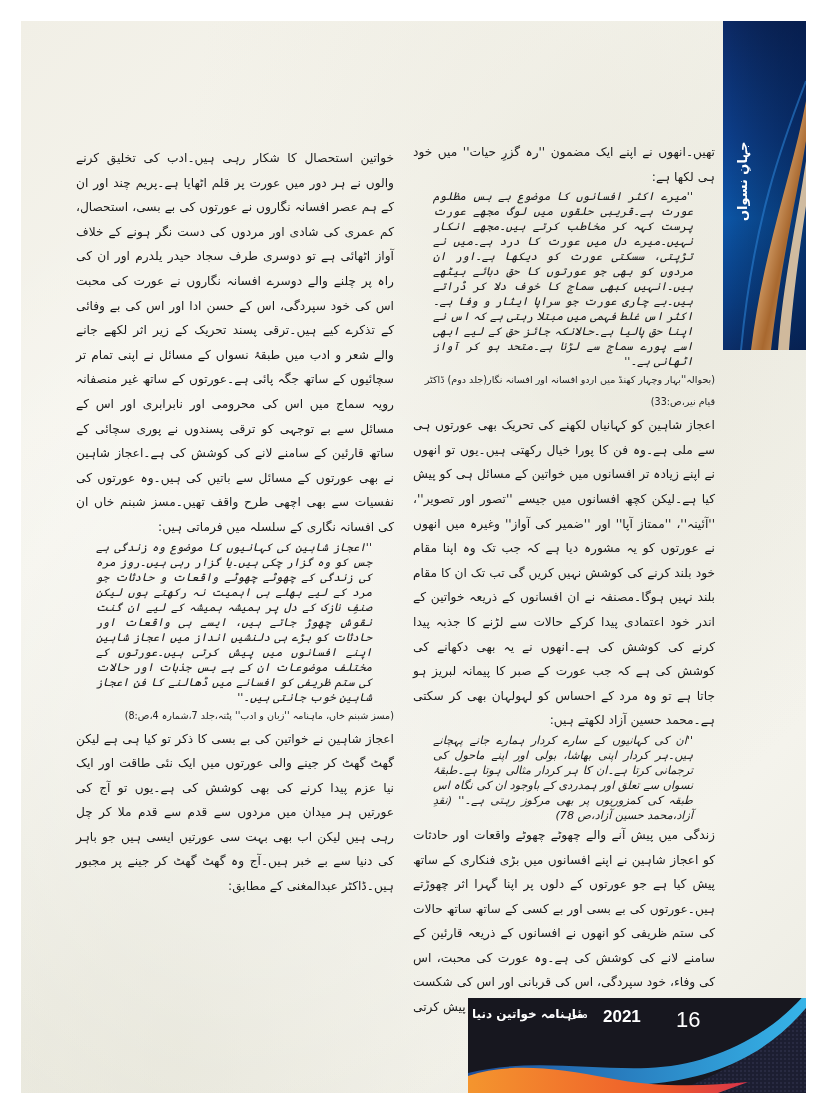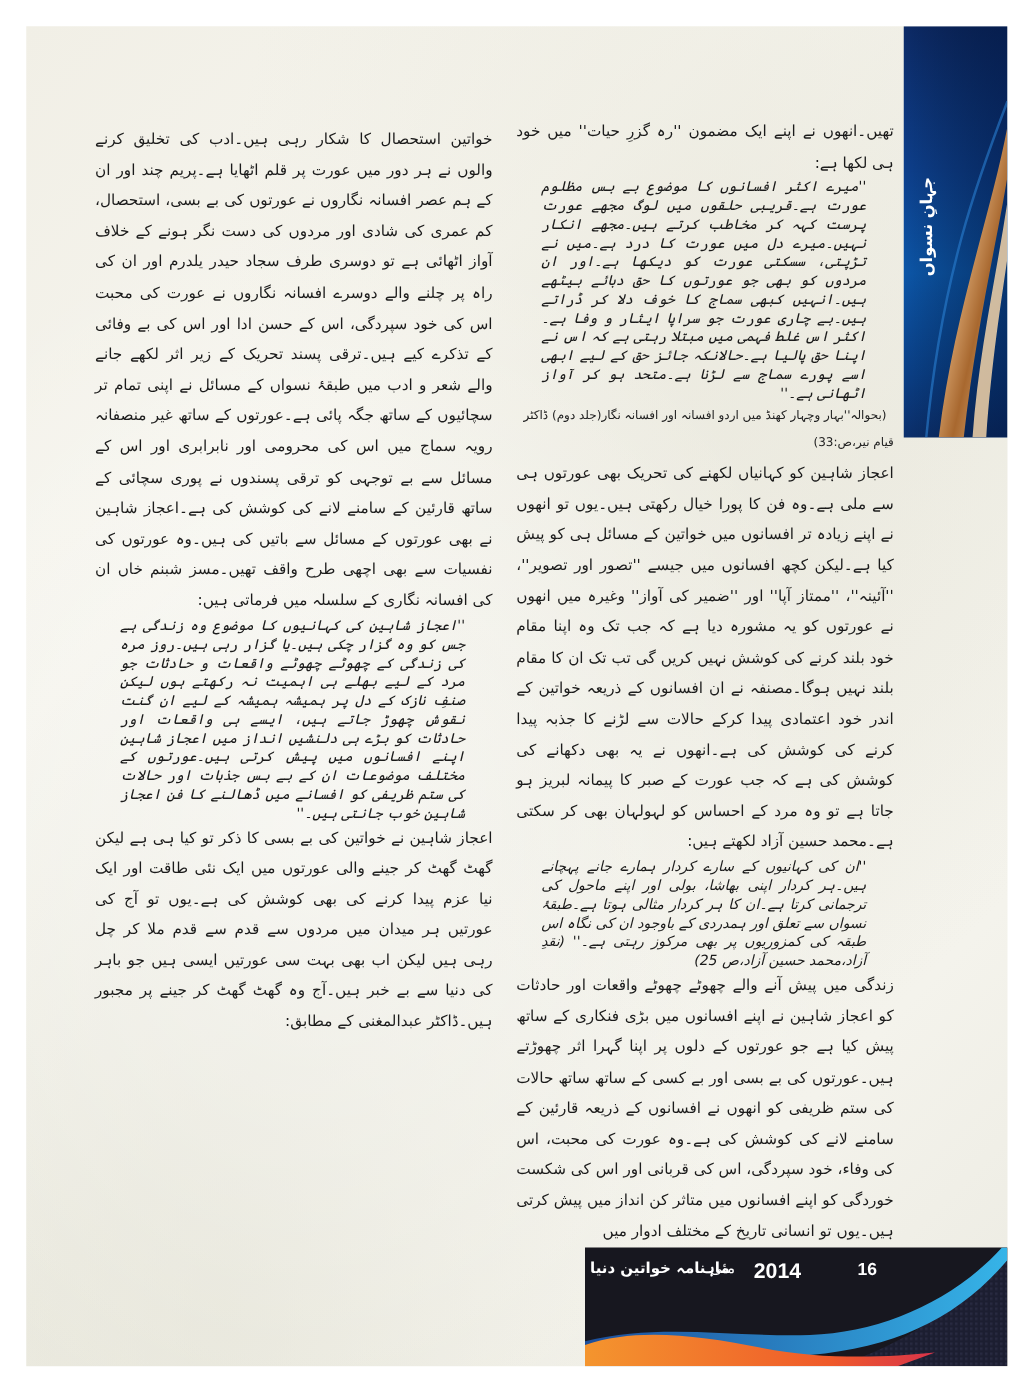--- a/index.html
+++ b/index.html
@@ -31,38 +31,38 @@
     position: absolute; left: 6px; top: 120px; width: 26px; height: 80px;
     color: #ffffff; font-size: 13px; font-weight: bold;
     writing-mode: vertical-rl; transform: rotate(180deg);
     display: flex; align-items: center; justify-content: center;
     direction: rtl; white-space: nowrap;
   }
   
   .col {
     position: absolute; direction: rtl; text-align: justify;
     color: #1b1b1b; font-family: "DejaVu Sans", sans-serif;
-    font-size: 12.2px; line-height: 24.6px;
+    font-size: 12.2px; line-height: 24.6px; margin-top: 47px;
   }
   .col-right { left: 392px; top: 72px; width: 302px; }
   .col-left { left: 55px; top: 78px; width: 318px; }
   .col p { margin: 0; text-align-last: right; }
   .quote { padding: 0 22px 0 20px; font-size: 11.2px; line-height: 15px; font-style: italic; }
-  .ref { font-size: 9.6px; line-height: 22px; text-align: center; color: #222; }
+  .ref { font-size: 9.6px; line-height: 22px; text-align: right; color: #222; }
   
   .footer {
     position: absolute; left: 447px; top: 977px; width: 338px; height: 95px;
     background: #17171f; overflow: hidden;
   }
   .footer svg { position: absolute; left: 0; top: 0; }
   .footer-row {
     position: absolute; left: 0; top: 5px; width: 338px; height: 30px;
     direction: ltr; color: #ffffff;
   }
-  .footer-page { position: absolute; left: 218px; top: 4px; font-family: "Liberation Sans", sans-serif; font-weight: bold; font-size: 14px; }
+  .footer-page { position: absolute; left: 208px; top: 4px; font-family: "Liberation Sans", sans-serif; font-weight: normal; font-size: 22px; }
   .footer-year { position: absolute; left: 135px; top: 4px; font-family: "Liberation Sans", sans-serif; font-weight: bold; font-size: 17px; }
   .footer-month { position: absolute; left: 88px; top: 4px; font-size: 12px; direction: rtl; margin-left: 12px; }
   .footer-mag { position: absolute; left: 4px; top: 4px; font-size: 12px; direction: rtl; white-space: nowrap; font-weight: bold; }
 </style>
 </head>
 <body>
 
 <div class="page">
 
   <div class="sidebar">
@@ -85,27 +85,28 @@
       <path d="M83 60 C 60 120, 30 200, 18 329" stroke="#2a7fd0" stroke-width="2" fill="none" opacity="0.6"></path>
     </svg>
     <div class="sidebar-title">جہانِ نسواں</div>
   </div>
 
   <div class="col col-right">
     <p>تھیں۔انھوں نے اپنے ایک مضمون ''رہ گزرِ حیات'' میں خود ہی لکھا ہے:</p>
     <p class="quote">''میرے اکثر افسانوں کا موضوع بے بس مظلوم عورت ہے۔قریبی حلقوں میں لوگ مجھے عورت پرست کہہ کر مخاطب کرتے ہیں۔مجھے انکار نہیں۔میرے دل میں عورت کا درد ہے۔میں نے تڑپتی، سسکتی عورت کو دیکھا ہے۔اور ان مردوں کو بھی جو عورتوں کا حق دبائے بیٹھے ہیں۔انہیں کبھی سماج کا خوف دلا کر ڈراتے ہیں۔بے چاری عورت جو سراپا ایثار و وفا ہے۔اکثر اس غلط فہمی میں مبتلا رہتی ہے کہ اس نے اپنا حق پالیا ہے۔حالانکہ جائز حق کے لیے ابھی اسے پورے سماج سے لڑنا ہے۔متحد ہو کر آواز اٹھانی ہے۔''</p>
     <p class="ref">(بحوالہ''بہار وچہار کھنڈ میں اردو افسانہ اور افسانہ نگار(جلد دوم) ڈاکٹر قیام نیر،ص:33)</p>
     <p>اعجاز شاہین کو کہانیاں لکھنے کی تحریک بھی عورتوں ہی سے ملی ہے۔وہ فن کا پورا خیال رکھتی ہیں۔یوں تو انھوں نے اپنے زیادہ تر افسانوں میں خواتین کے مسائل ہی کو پیش کیا ہے۔لیکن کچھ افسانوں میں جیسے ''تصور اور تصویر''، ''آئینہ''، ''ممتاز آپا'' اور ''ضمیر کی آواز'' وغیرہ میں انھوں نے عورتوں کو یہ مشورہ دیا ہے کہ جب تک وہ اپنا مقام خود بلند کرنے کی کوشش نہیں کریں گی تب تک ان کا مقام بلند نہیں ہوگا۔مصنفہ نے ان افسانوں کے ذریعہ خواتین کے اندر خود اعتمادی پیدا کرکے حالات سے لڑنے کا جذبہ پیدا کرنے کی کوشش کی ہے۔انھوں نے یہ بھی دکھانے کی کوشش کی ہے کہ جب عورت کے صبر کا پیمانہ لبریز ہو جاتا ہے تو وہ مرد کے احساس کو لہولہان بھی کر سکتی ہے۔محمد حسین آزاد لکھتے ہیں:</p>
-    <p class="quote">''ان کی کہانیوں کے سارے کردار ہمارے جانے پہچانے ہیں۔ہر کردار اپنی بھاشا، بولی اور اپنے ماحول کی ترجمانی کرتا ہے۔ان کا ہر کردار مثالی ہوتا ہے۔طبقۂ نسواں سے تعلق اور ہمدردی کے باوجود ان کی نگاہ اس طبقہ کی کمزوریوں پر بھی مرکوز رہتی ہے۔'' (نقدِ آزاد،محمد حسین آزاد،ص 25)</p>
+    <p class="quote">''ان کی کہانیوں کے سارے کردار ہمارے جانے پہچانے ہیں۔ہر کردار اپنی بھاشا، بولی اور اپنے ماحول کی ترجمانی کرتا ہے۔ان کا ہر کردار مثالی ہوتا ہے۔طبقۂ نسواں سے تعلق اور ہمدردی کے باوجود ان کی نگاہ اس طبقہ کی کمزوریوں پر بھی مرکوز رہتی ہے۔'' (نقدِ آزاد،محمد حسین آزاد،ص 78)</p>
     <p>زندگی میں پیش آنے والے چھوٹے چھوٹے واقعات اور حادثات کو اعجاز شاہین نے اپنے افسانوں میں بڑی فنکاری کے ساتھ پیش کیا ہے جو عورتوں کے دلوں پر اپنا گہرا اثر چھوڑتے ہیں۔عورتوں کی بے بسی اور بے کسی کے ساتھ ساتھ حالات کی ستم ظریفی کو انھوں نے افسانوں کے ذریعہ قارئین کے سامنے لانے کی کوشش کی ہے۔وہ عورت کی محبت، اس کی وفاء، خود سپردگی، اس کی قربانی اور اس کی شکست خوردگی کو اپنے افسانوں میں متاثر کن انداز میں پیش کرتی ہیں۔یوں تو انسانی تاریخ کے مختلف ادوار میں</p>
   </div>
 
   <div class="col col-left">
     <p>خواتین استحصال کا شکار رہی ہیں۔ادب کی تخلیق کرنے والوں نے ہر دور میں عورت پر قلم اٹھایا ہے۔پریم چند اور ان کے ہم عصر افسانہ نگاروں نے عورتوں کی بے بسی، استحصال، کم عمری کی شادی اور مردوں کی دست نگر ہونے کے خلاف آواز اٹھائی ہے تو دوسری طرف سجاد حیدر یلدرم اور ان کی راہ پر چلنے والے دوسرے افسانہ نگاروں نے عورت کی محبت اس کی خود سپردگی، اس کے حسن ادا اور اس کی بے وفائی کے تذکرے کیے ہیں۔ترقی پسند تحریک کے زیر اثر لکھے جانے والے شعر و ادب میں طبقۂ نسواں کے مسائل نے اپنی تمام تر سچائیوں کے ساتھ جگہ پائی ہے۔عورتوں کے ساتھ غیر منصفانہ رویہ سماج میں اس کی محرومی اور نابرابری اور اس کے مسائل سے بے توجہی کو ترقی پسندوں نے پوری سچائی کے ساتھ قارئین کے سامنے لانے کی کوشش کی ہے۔اعجاز شاہین نے بھی عورتوں کے مسائل سے باتیں کی ہیں۔وہ عورتوں کی نفسیات سے بھی اچھی طرح واقف تھیں۔مسز شبنم خاں ان کی افسانہ نگاری کے سلسلہ میں فرماتی ہیں:</p>
     <p class="quote">''اعجاز شاہین کی کہانیوں کا موضوع وہ زندگی ہے جس کو وہ گزار چکی ہیں۔یا گزار رہی ہیں۔روز مرہ کی زندگی کے چھوٹے چھوٹے واقعات و حادثات جو مرد کے لیے بھلے ہی اہمیت نہ رکھتے ہوں لیکن صنفِ نازک کے دل پر ہمیشہ ہمیشہ کے لیے ان گنت نقوش چھوڑ جاتے ہیں، ایسے ہی واقعات اور حادثات کو بڑے ہی دلنشیں انداز میں اعجاز شاہین اپنے افسانوں میں پیش کرتی ہیں۔عورتوں کے مختلف موضوعات ان کے بے بس جذبات اور حالات کی ستم ظریفی کو افسانے میں ڈھالنے کا فن اعجاز شاہین خوب جانتی ہیں۔''</p>
+    <p class="ref">(مسز شبنم خاں، ماہنامہ ''زبان و ادب'' پٹنہ،جلد 7،شمارہ 4،ص:8)</p>
     <p>اعجاز شاہین نے خواتین کی بے بسی کا ذکر تو کیا ہی ہے لیکن گھٹ گھٹ کر جینے والی عورتوں میں ایک نئی طاقت اور ایک نیا عزم پیدا کرنے کی بھی کوشش کی ہے۔یوں تو آج کی عورتیں ہر میدان میں مردوں سے قدم سے قدم ملا کر چل رہی ہیں لیکن اب بھی بہت سی عورتیں ایسی ہیں جو باہر کی دنیا سے بے خبر ہیں۔آج وہ گھٹ گھٹ کر جینے پر مجبور ہیں۔ڈاکٹر عبدالمغنی کے مطابق:</p>
   </div>
 
   <div class="footer">
     <svg width="338" height="95" viewBox="0 0 338 95">
       <defs>
         <linearGradient id="blueWave" x1="0" y1="0" x2="1" y2="0">
           <stop offset="0" stop-color="#1d4f9c"></stop>
           <stop offset="1" stop-color="#36b4e8"></stop>
         </linearGradient>
@@ -118,19 +119,19 @@
           <rect width="4" height="4" fill="#1d1f33"></rect>
           <rect width="2" height="2" fill="#2a2c45"></rect>
         </pattern>
       </defs>
       <path d="M260 0 L338 0 L338 95 L200 95 C 250 80, 300 50, 338 0 Z" fill="url(#weave)" opacity="0.9"></path>
       <path d="M0 75 C 60 60, 120 72, 180 70 C 240 68, 300 40, 338 -5 L 338 10 C 300 55, 250 80, 180 86 C 120 90, 60 80, 0 84 Z" fill="url(#blueWave)"></path>
       <path d="M0 78 C 40 64, 90 70, 140 80 C 190 90, 240 88, 280 84 L 250 95 L 0 95 Z" fill="url(#orangeWave)"></path>
     </svg>
     <div class="footer-row">
       <span class="footer-page">16</span>
-      <span class="footer-year">2014</span>
+      <span class="footer-year">2021</span>
       <span class="footer-month">مئی</span>
       <span class="footer-mag">ماہنامہ خواتین دنیا</span>
     </div>
   </div>
 
 </div>
 
 </body></html>

